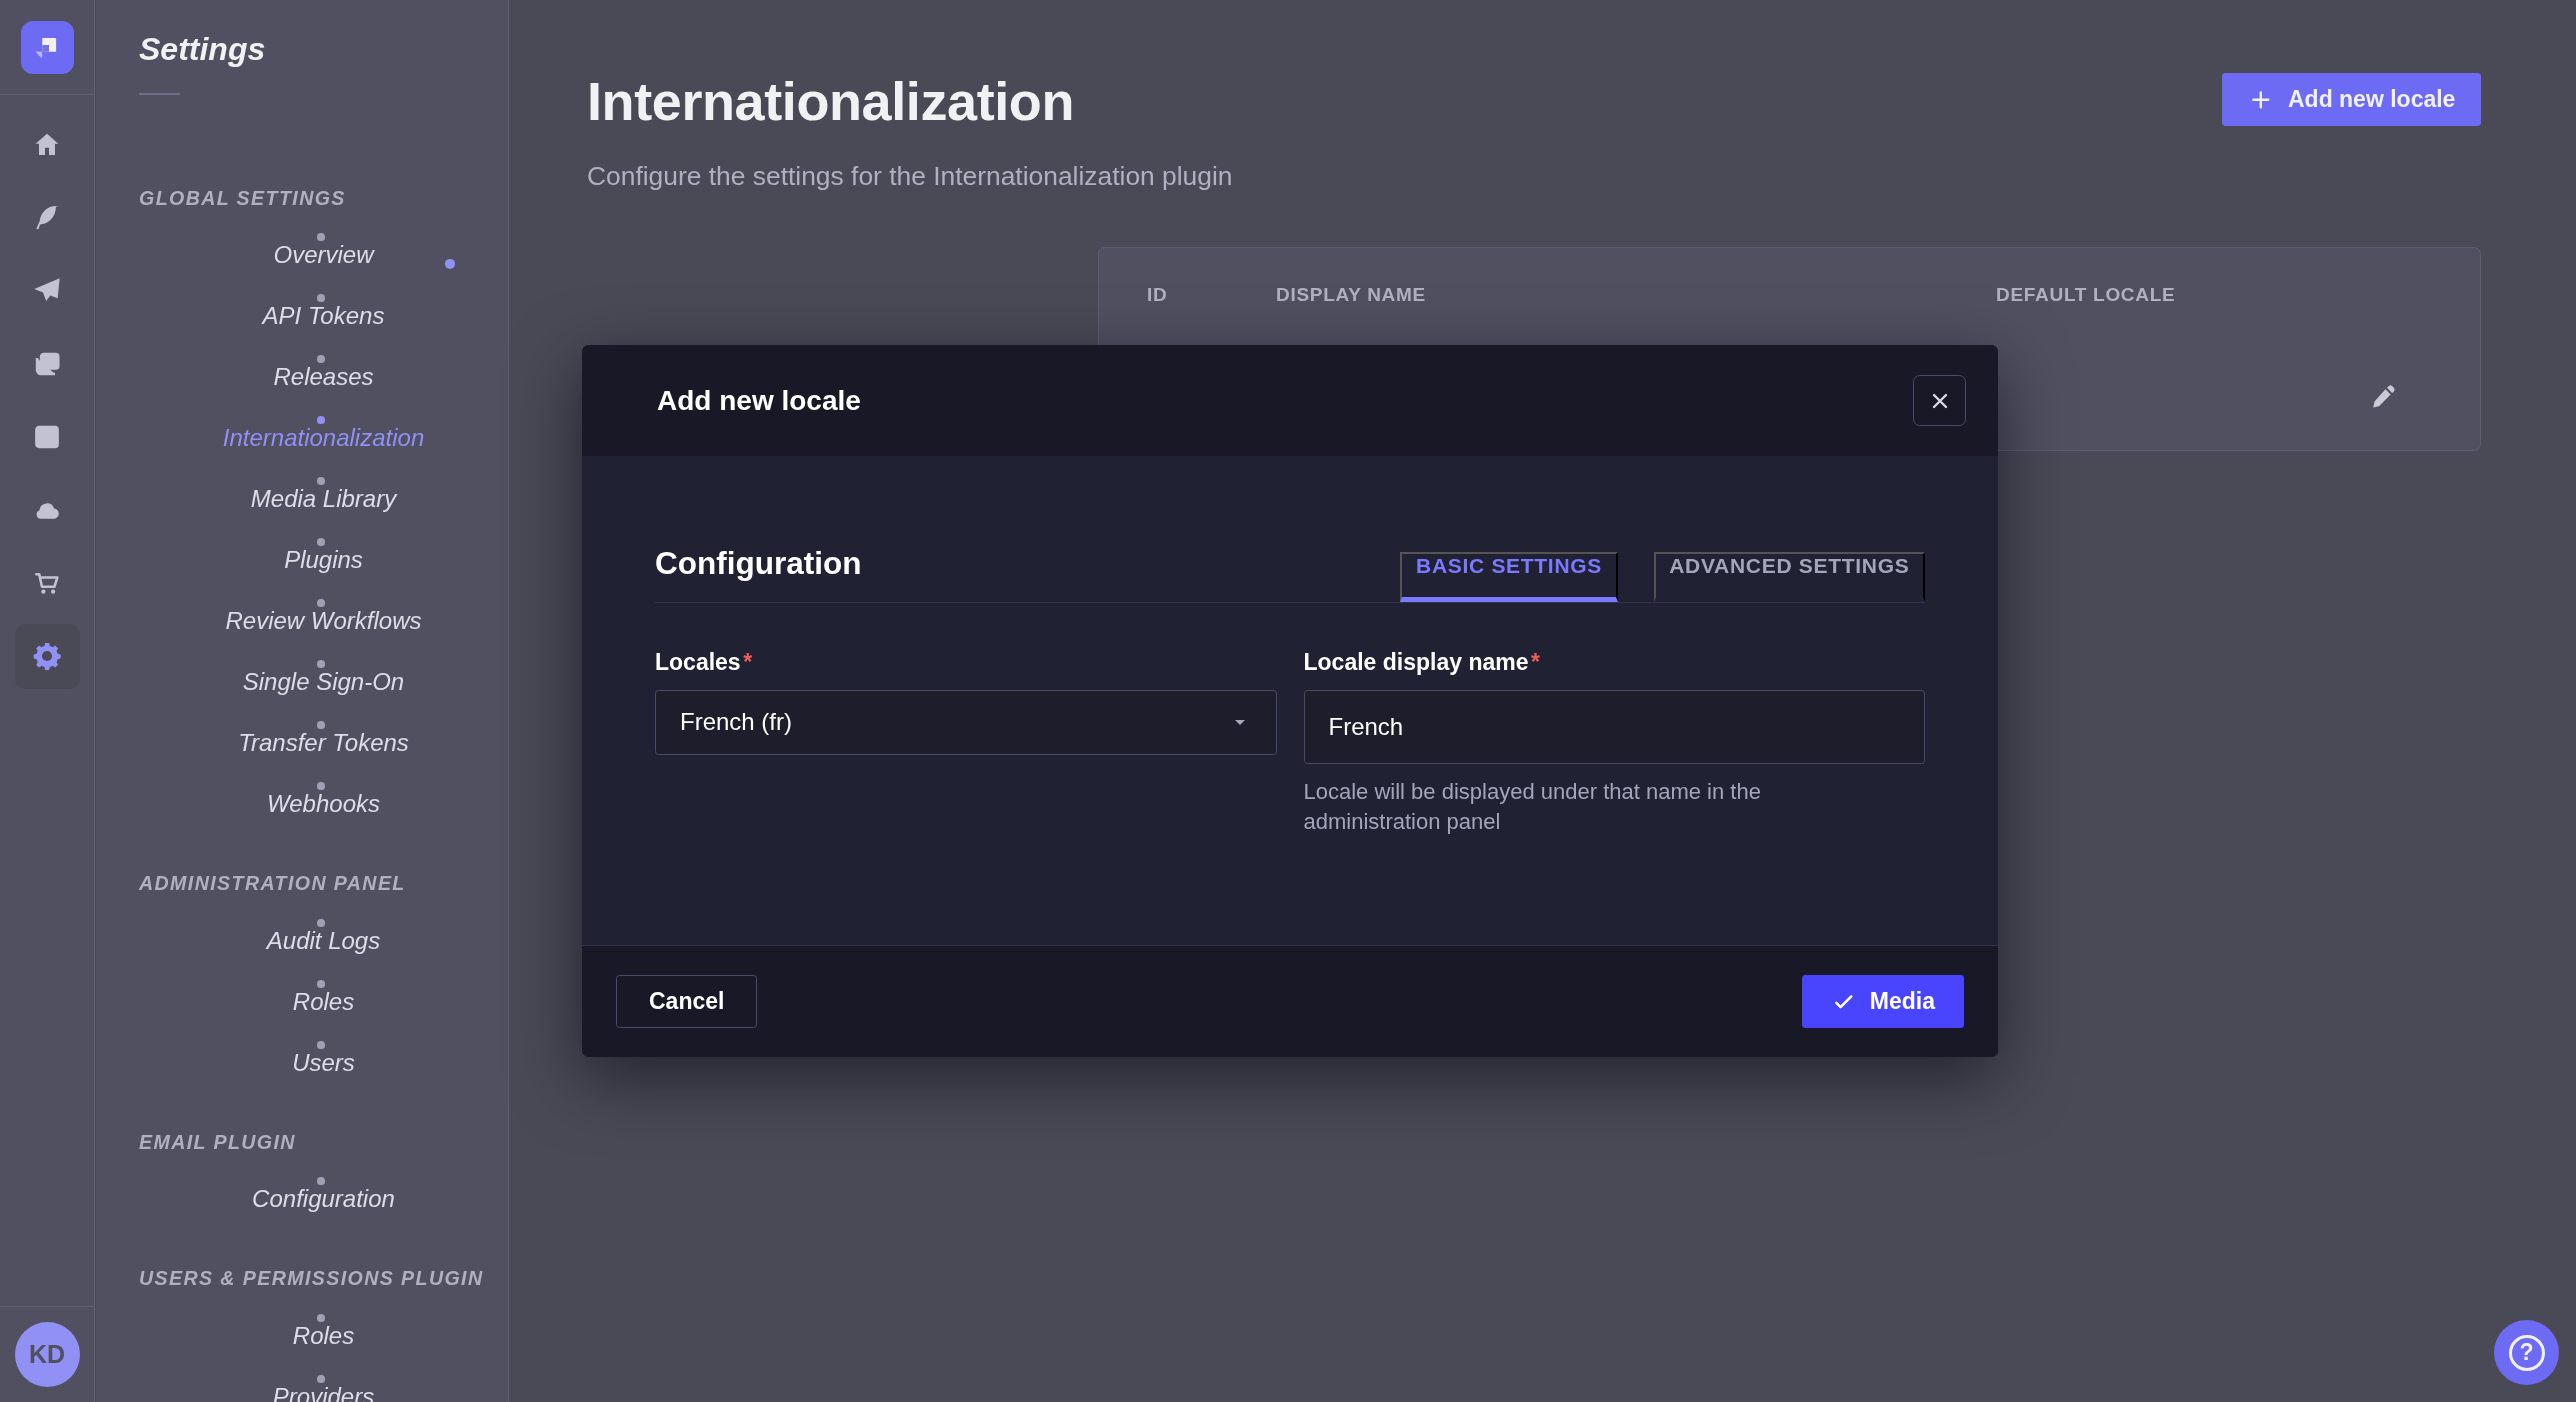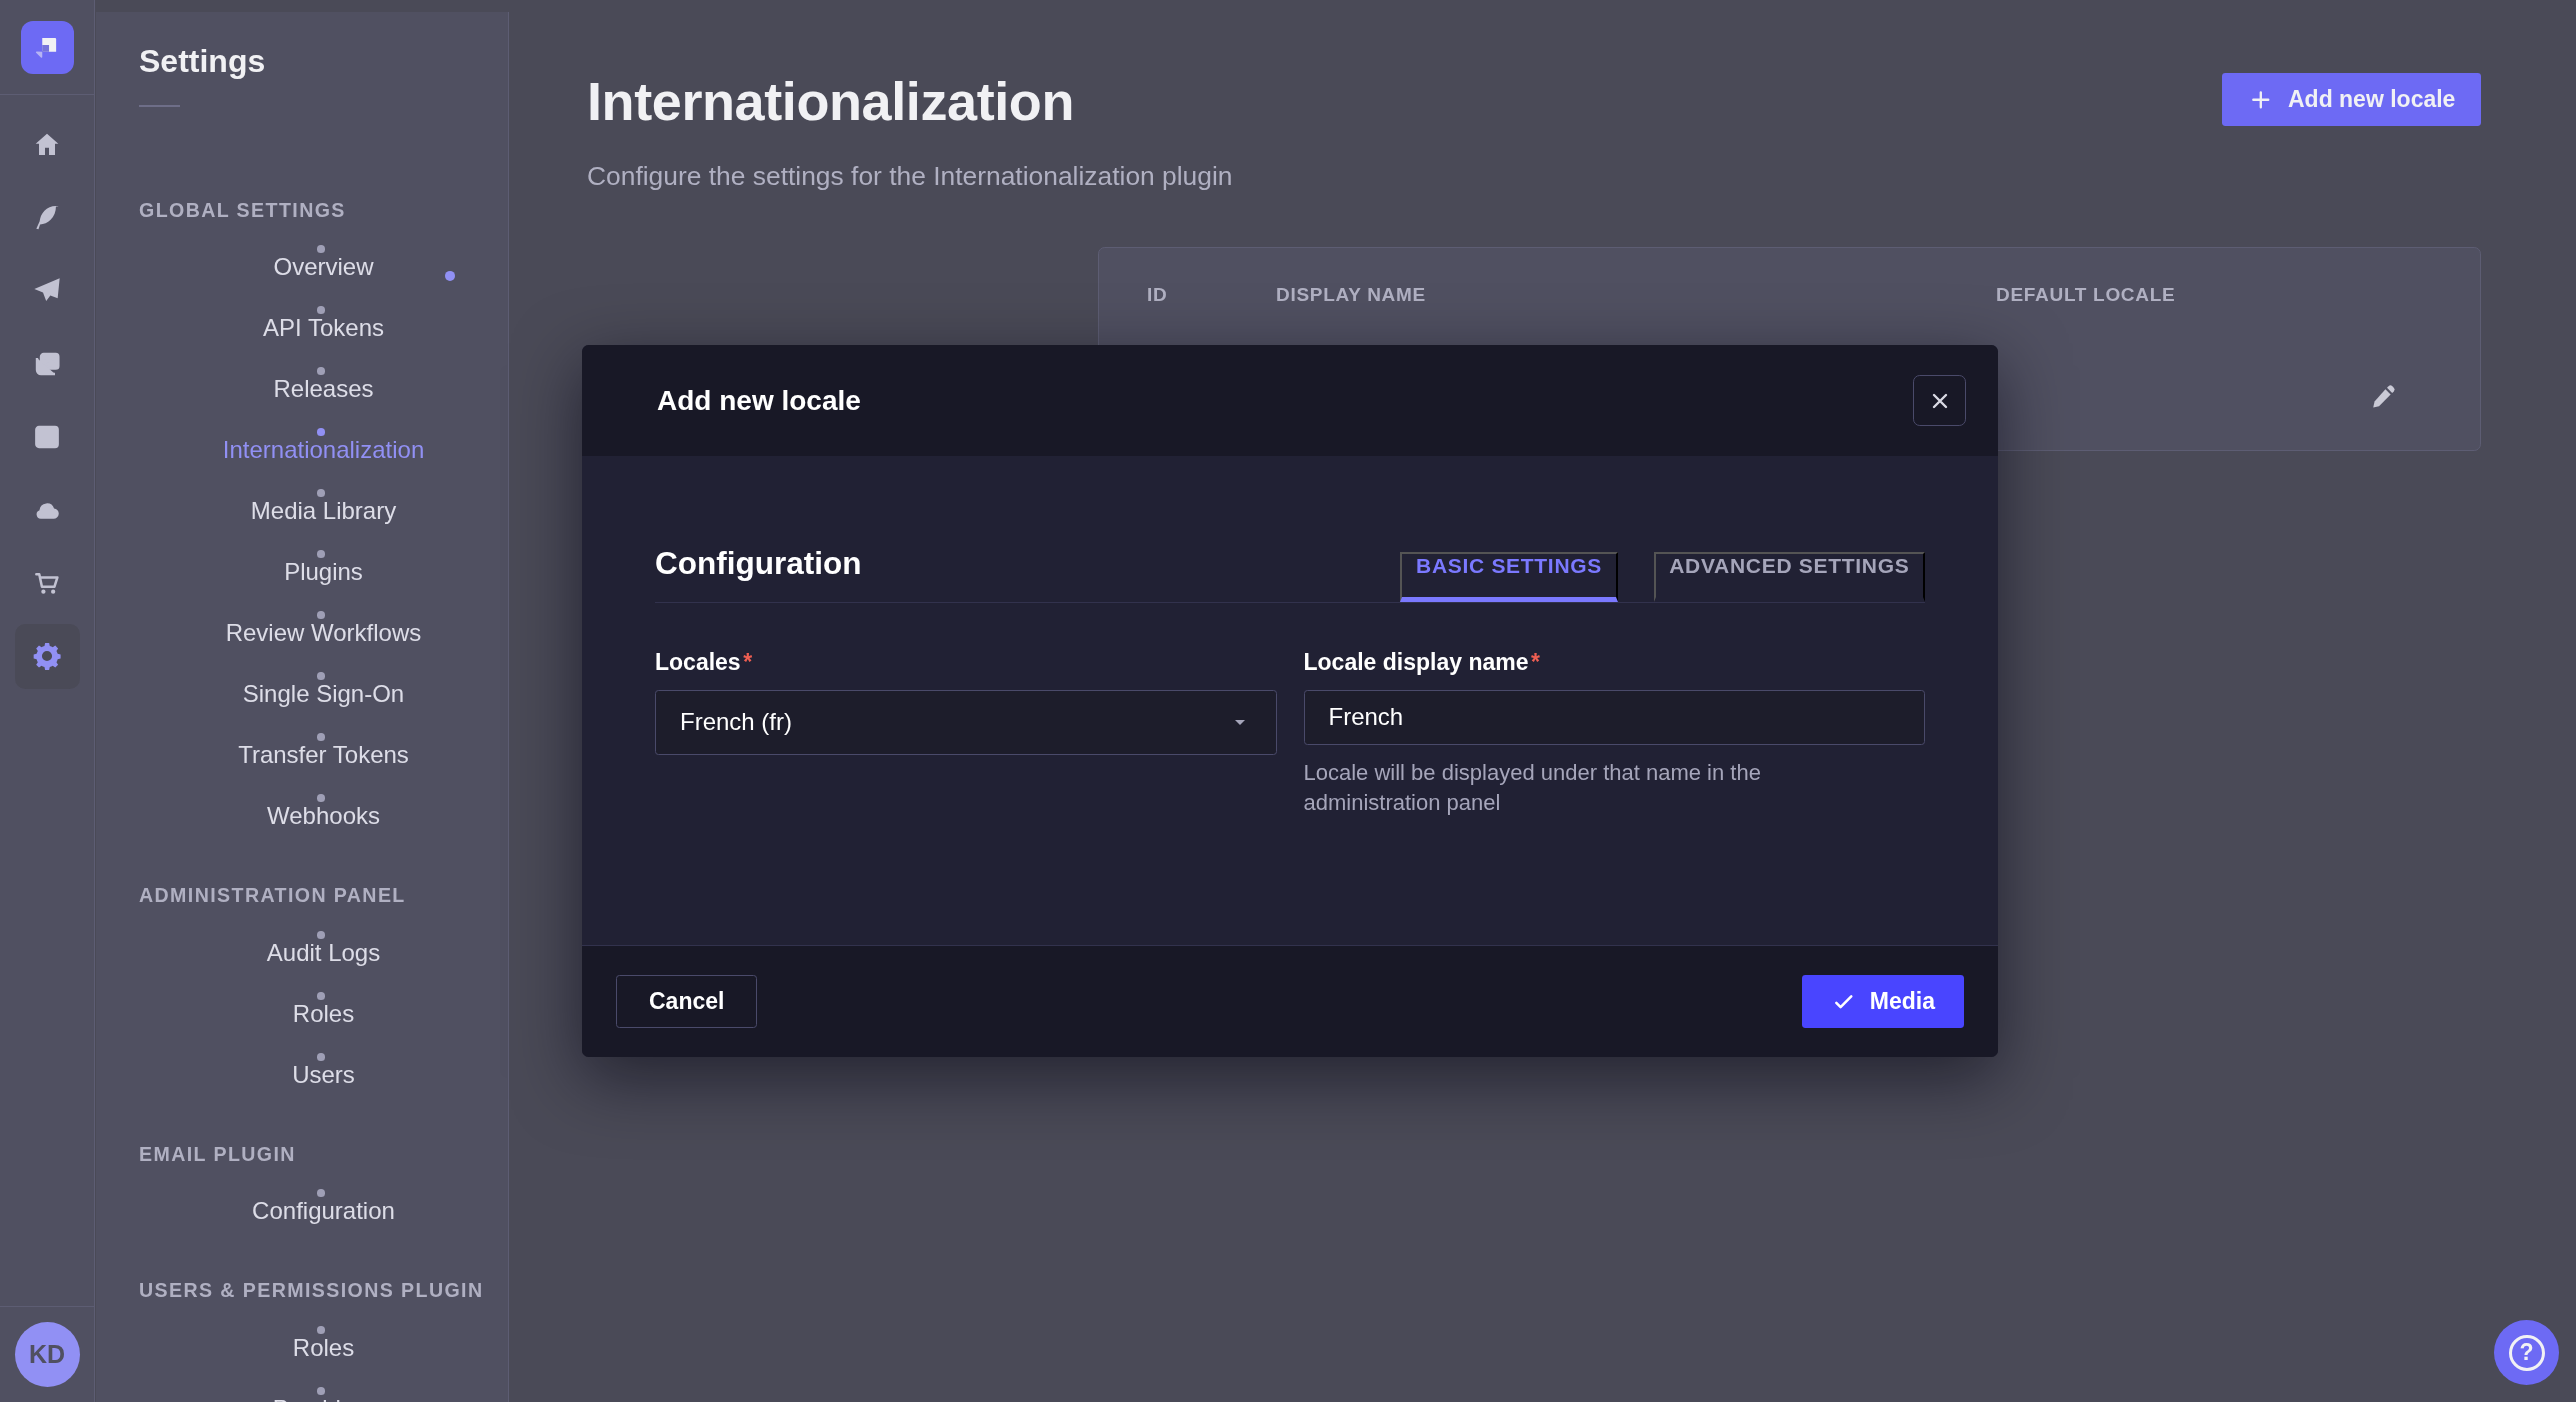--- a/index.html
+++ b/index.html
@@ -22,22 +22,22 @@
   .rail-icons{display:flex;flex-direction:column;align-items:center;padding-top:13.6px;}
   .rail-item{width:73px;height:73px;display:flex;align-items:center;justify-content:center;color:#bebed0;}
   .rail-item svg{width:32px;height:32px;fill:currentColor;}
   .rail-item.active{border-radius:10.2px;width:65px;height:65px;margin:4.3px 0;background:#181826;color:#7b79ff;}
   .rail-foot{position:absolute;left:0;bottom:0;width:100%;border-top:0.9px solid #32324d;
         height:96px;display:flex;align-items:center;justify-content:center;}
   .avatar{width:65px;height:65px;border-radius:50%;background:#7b79ff;color:#212134;
         display:flex;align-items:center;justify-content:center;font-weight:bold;font-size:25px;}
 
   
-  .sidebar{position:absolute;left:96px;top:12px;bottom:0;width:413px;background:#212134;
-        border-right:0.9px solid #32324d;padding:31px 0 0 43px;z-index:1;overflow:hidden;}
+  .sidebar{position:absolute;left:96px;top:0;bottom:0;width:413px;background:#212134;
+        border-right:0.9px solid #32324d;padding:31px 0 0 43px;z-index:1;overflow:hidden;font-style:italic;}
   .sidebar h2{color:#fff;font-size:32px;font-weight:bold;height:43px;}
   .sidebar .mini-divider{width:41px;height:1.7px;background:#4a4a6a;margin-top:19px;}
   .section-label{margin-top:29px;height:25.6px;font-size:19.6px;font-weight:bold;
         letter-spacing:1.4px;color:#a5a5ba;}
   .section-label.first{margin-top:92px;}
   .menu{list-style:none;margin-top:21px;}
   .menu li{position:relative;height:61px;display:flex;align-items:center;cursor:default;flex-direction:column;}
   .bullet{width:7.7px;height:7.7px;border-radius:50%;background:#8e8ea9;margin:0 19px 0 13.6px;flex:0 0 auto;}
   .menu .label{color:#e3e3ee;font-size:24px;}
   .menu li.active .label{color:#7b79ff;}
@@ -98,21 +98,21 @@
   .form-row{display:flex;gap:27px;margin-top:46px;}
   .field{flex:1;min-width:0;}
   .field-label{color:#fff;font-size:23px;font-weight:bold;}
   .req{color:#ee5e52;margin-left:2.6px;}
   .control{margin-top:13.6px;height:65px;border:0.9px solid #4a4a6a;border-radius:3.4px;
        background:#1d1d2b;display:flex;align-items:center;padding:0 24px;}
   .control .value{color:#fff;font-size:24px;}
   .select{justify-content:space-between;cursor:pointer;}
   .caret{color:#a5a5ba;}
   .caret svg{width:24px;height:24px;fill:currentColor;}
-  .text-input{width:100%;margin-top:13.6px;height:55px;border:0.9px solid #4a4a6a;border-radius:3.4px;
+  .text-input{width:100%;margin-top:13.6px;height:74px;border:0.9px solid #4a4a6a;border-radius:3.4px;
        background:#1d1d2b;color:#fff;font-size:24px;padding:0 24px;font-family:inherit;outline:none;}
   .helper{margin-top:13.6px;font-size:22px;line-height:30px;color:#a5a5ba;max-width:588px;}
   .modal-footer{height:112px;flex:0 0 auto;background:#181826;border-top:0.9px solid #32324d;
        display:flex;align-items:center;padding:0 34px;}
   .cancel-btn{height:53px;padding:0 32px;background:transparent;border:0.9px solid #4a4a6a;
        color:#fff;font-size:23px;}
   .save-btn{margin-left:auto;height:53px;padding:0 29px;font-size:23px;gap:13.6px;}
   .save-btn svg{width:25.6px;height:25.6px;}
 </style>
 </head>

